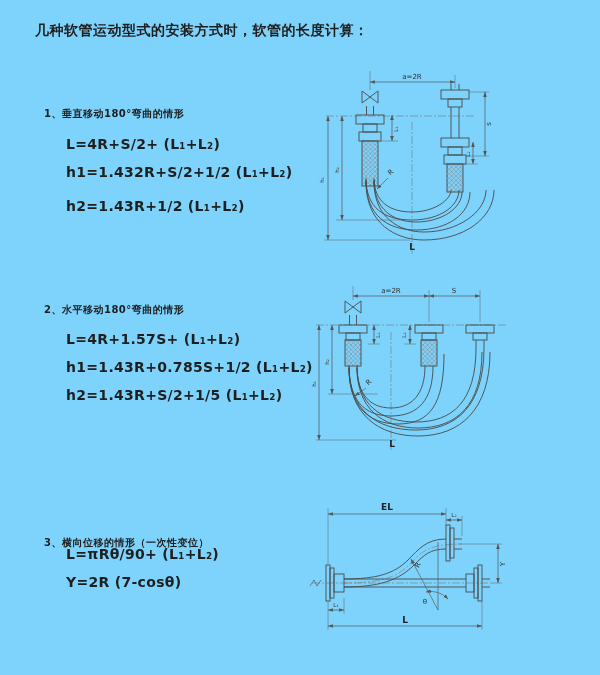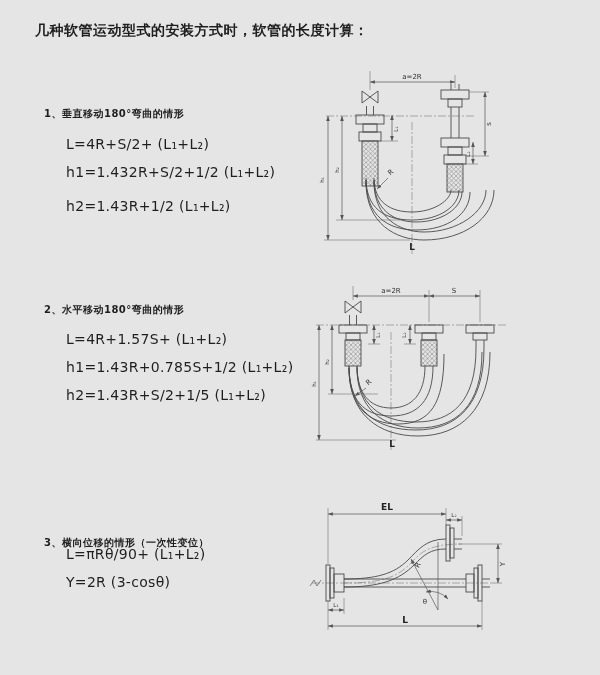--- a/index.html
+++ b/index.html
@@ -1,24 +1,24 @@
 <!DOCTYPE html>
 <html><head>
 <meta charset="utf-8">
 <style>
   html,body{margin:0;padding:0;}
   body{
     width:600px;height:675px;background:#ffffff;position:relative;
     font-family:"DejaVu Sans","Liberation Sans",sans-serif;color:#1f1f1f;
     overflow:hidden;
   }
-  .page{position:absolute;inset:0;background:#e5e5e5;}
+  .page{position:absolute;inset:0;background:#7dd3fc;}
   .title{position:absolute;left:35px;top:22px;font-size:14px;font-weight:700;letter-spacing:.5px;margin:0;}
   .sec-heading{position:absolute;left:44px;font-size:10px;font-weight:700;letter-spacing:.5px;}
-  .formula{position:absolute;left:66px;font-size:14px;font-weight:400;letter-spacing:.3px;}
+  .formula{position:absolute;left:66px;font-size:14px;font-weight:700;letter-spacing:.3px;}
   svg.diagram{position:absolute;}
   svg .ln{stroke:#4a4a4a;stroke-width:.9;fill:none;}
   svg .thin{stroke:#5a5a5a;stroke-width:.7;fill:none;}
   svg .cl{stroke:#7a7a7a;stroke-width:.6;fill:none;stroke-dasharray:8 2 2 2;}
   svg .dim{stroke:#555;stroke-width:.7;fill:none;}
   svg .ext{stroke:#666;stroke-width:.55;fill:none;}
   svg text{fill:#333;stroke:none;font-family:"DejaVu Sans",sans-serif;}
   svg .lbl{font-size:7px;}
   svg .lbl-s{font-size:5.5px;}
   svg .lbl-b{font-size:9px;font-weight:600;fill:#222;}
@@ -35,21 +35,21 @@
   <div class="formula" style="top:164px">h1=1.432R+S/2+1/2 (L₁+L₂)</div>
   <div class="formula" style="top:198px">h2=1.43R+1/2 (L₁+L₂)</div>
 
   <div class="sec-heading" style="top:303px">2、水平移动180°弯曲的情形</div>
   <div class="formula" style="top:331px">L=4R+1.57S+ (L₁+L₂)</div>
   <div class="formula" style="top:359px">h1=1.43R+0.785S+1/2 (L₁+L₂)</div>
   <div class="formula" style="top:387px">h2=1.43R+S/2+1/5 (L₁+L₂)</div>
 
   <div class="sec-heading" style="top:536px">3、横向位移的情形（一次性变位）</div>
   <div class="formula" style="top:546px">L=πRθ/90+ (L₁+L₂)</div>
-  <div class="formula" style="top:574px">Y=2R (3-cosθ)</div>
+  <div class="formula" style="top:574px">Y=2R (7-cosθ)</div>
 
   <svg class="diagram" style="left:312px;top:68px" width="285" height="190" viewBox="0 0 285 190">
     <defs>
       <marker id="arw1" viewBox="0 0 8 8" refX="8" refY="4" markerWidth="7" markerHeight="7" orient="auto-start-reverse">
         <path d="M0,1 L8,4 L0,7 Z" fill="#555"></path>
       </marker>
       <pattern id="hx1" width="4.5" height="4.5" patternUnits="userSpaceOnUse">
         <path d="M0,4.5 L4.5,0 M0,0 L4.5,4.5" stroke="#8a8a8a" stroke-width="0.6"></path>
       </pattern>
     </defs>

